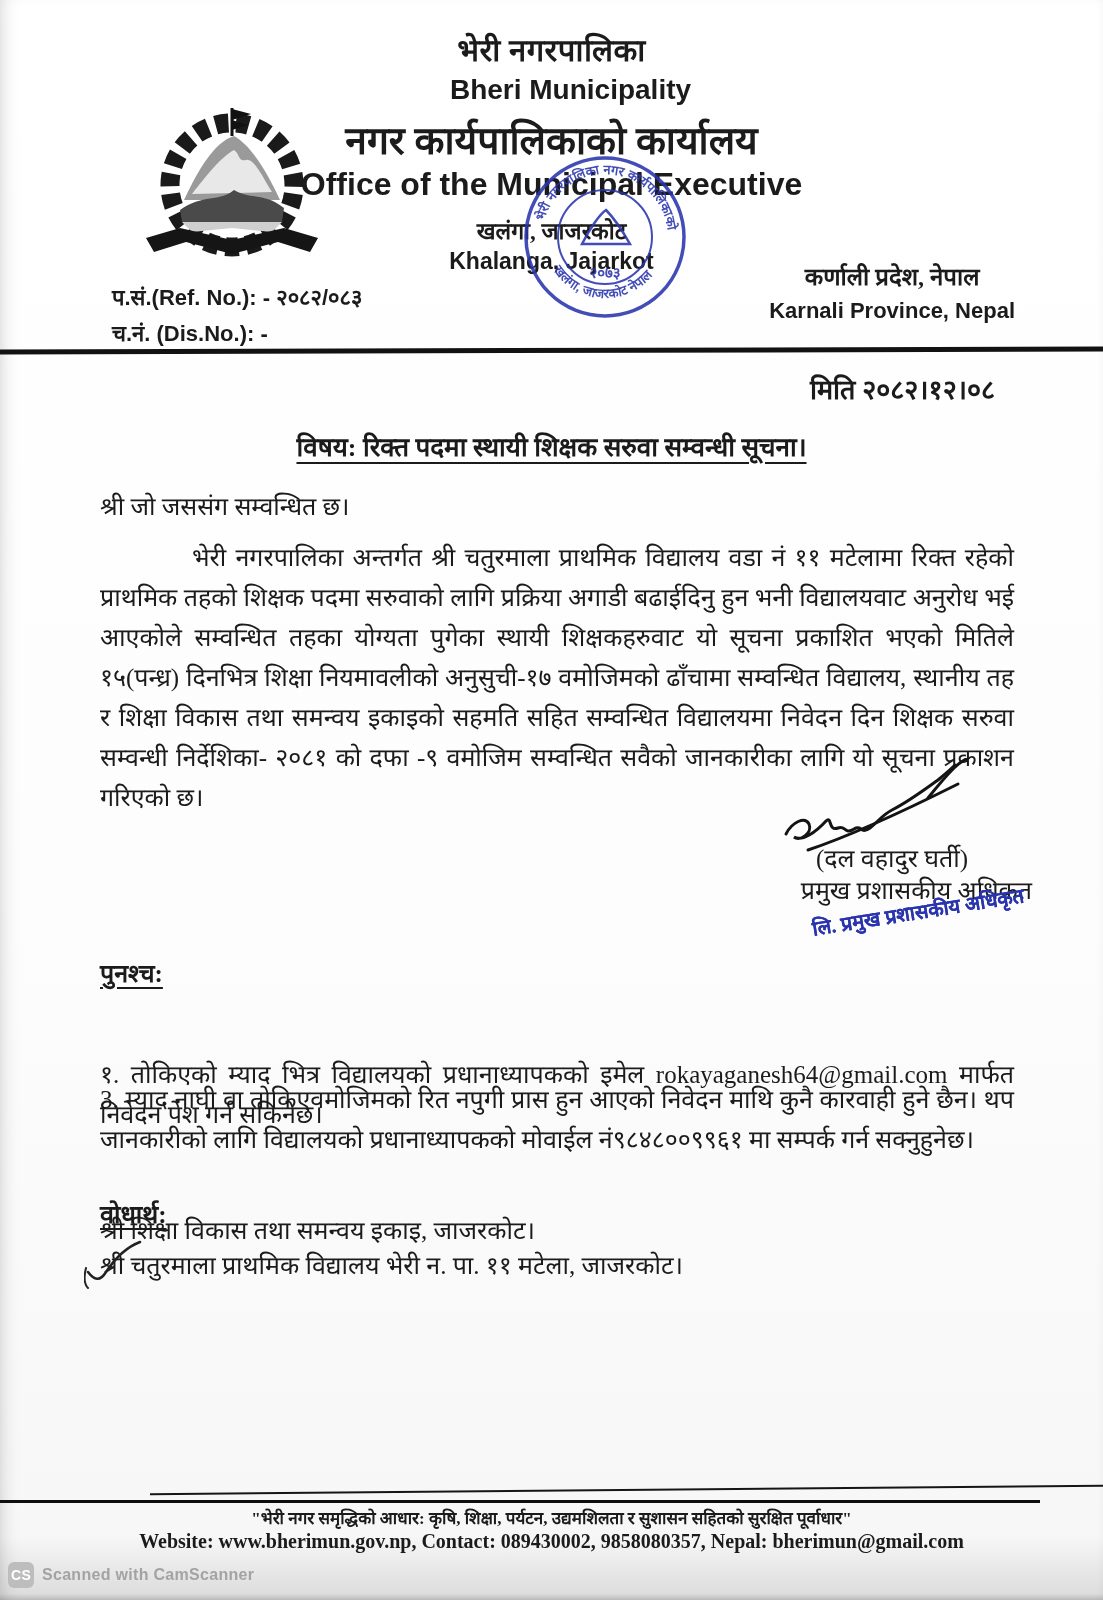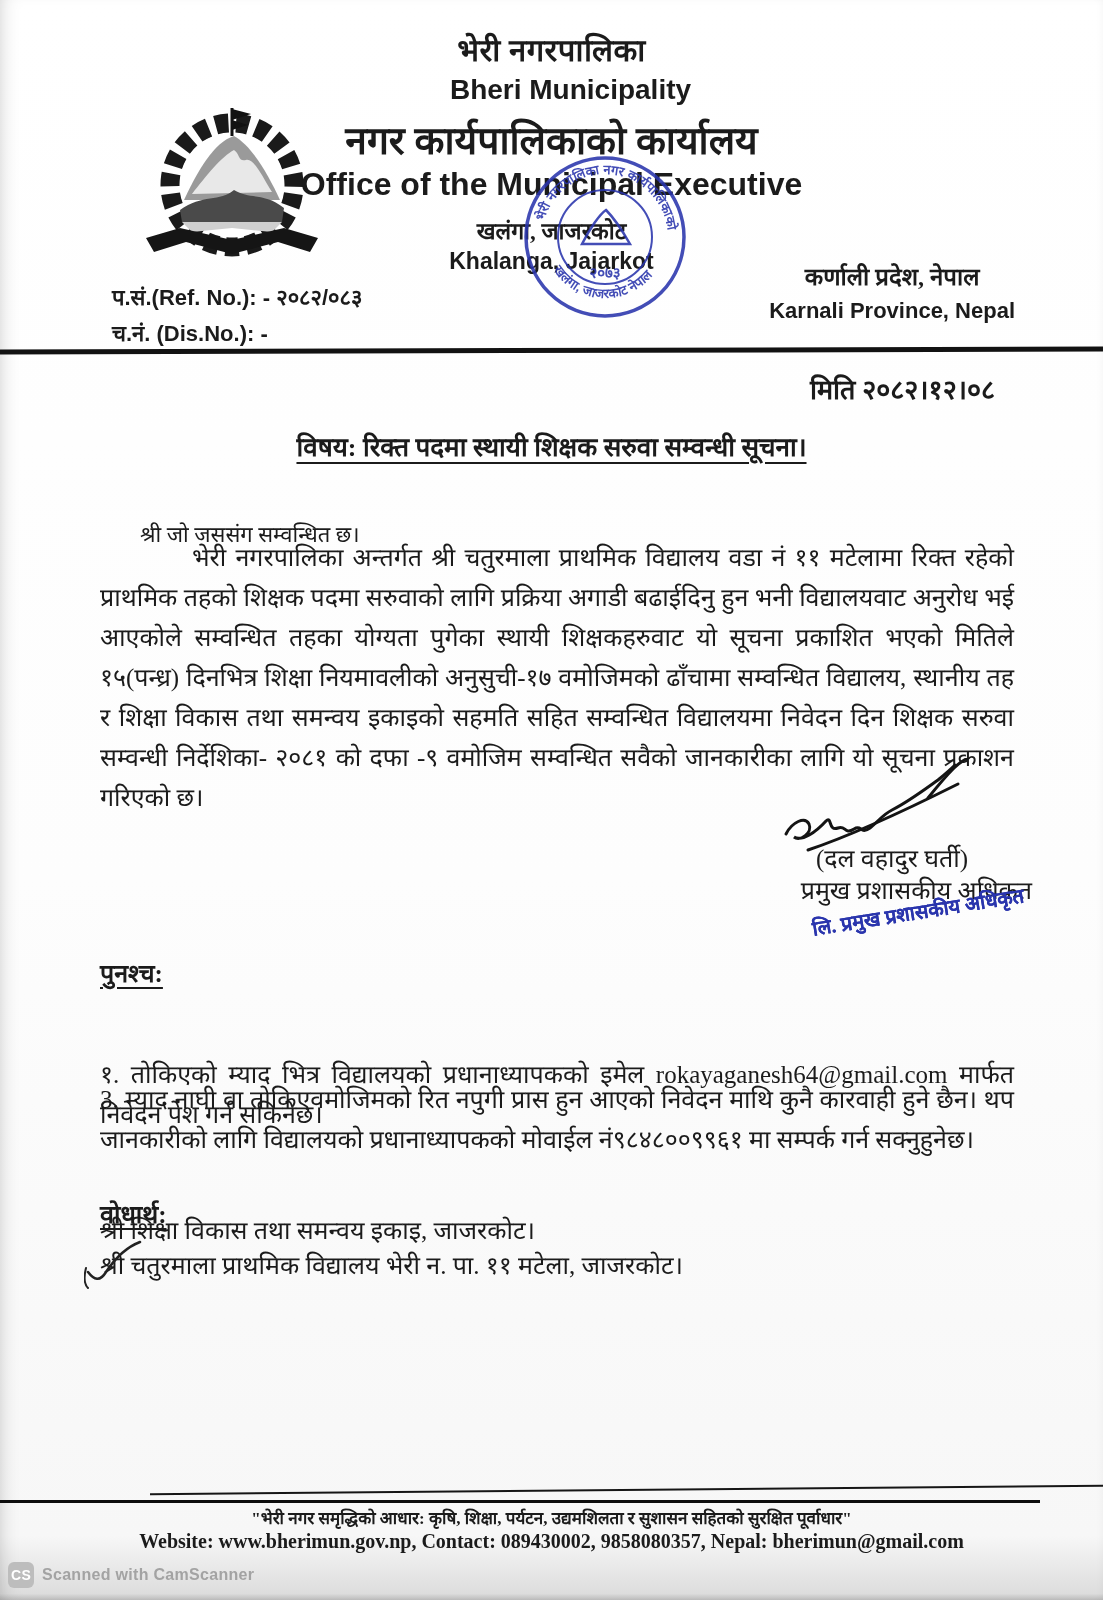--- a/index.html
+++ b/index.html
@@ -26,21 +26,21 @@
 
   .refblock{left:112px;top:280px;font-size:22px;font-weight:700;line-height:36px;}
   .province{right:88px;top:260px;text-align:center;line-height:34px;}
   .province .np{font-size:24px;font-weight:600;}
   .province .en{font-size:22px;font-weight:700;}
 
   .rule{left:0;top:348px;width:1103px;height:5px;background:#121212;transform:rotate(-.15deg);}
 
   .date{right:108px;top:370px;font-size:27px;font-weight:600;}
   .subject{top:428px;font-size:26px;font-weight:600;text-decoration:underline;text-underline-offset:6px;}
-  .salutation{left:100px;top:518px;font-size:22px;margin-left:40px;}
+  .salutation{left:100px;top:488px;font-size:25px;}
 
   .bodytext{
     left:100px;top:538px;width:914px;font-size:25px;line-height:40px;
     text-align:justify;text-indent:92px;
   }
 
   .sig-svg{left:778px;top:758px;}
   .sig-name{left:762px;top:840px;width:260px;text-align:center;font-size:25px;}
   .sig-title{left:752px;top:872px;width:280px;text-align:right;font-size:25px;}
   .sig-stamp{

